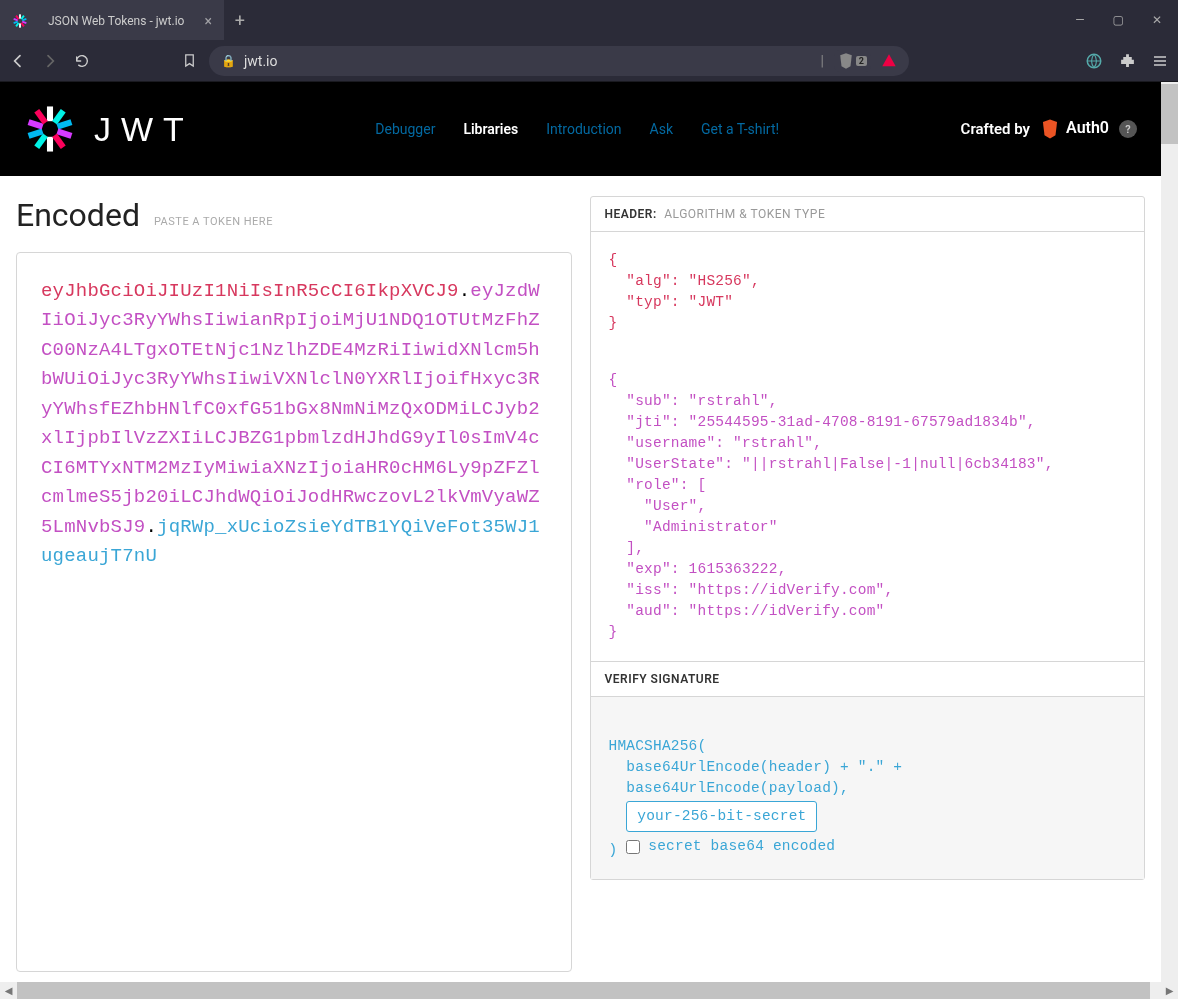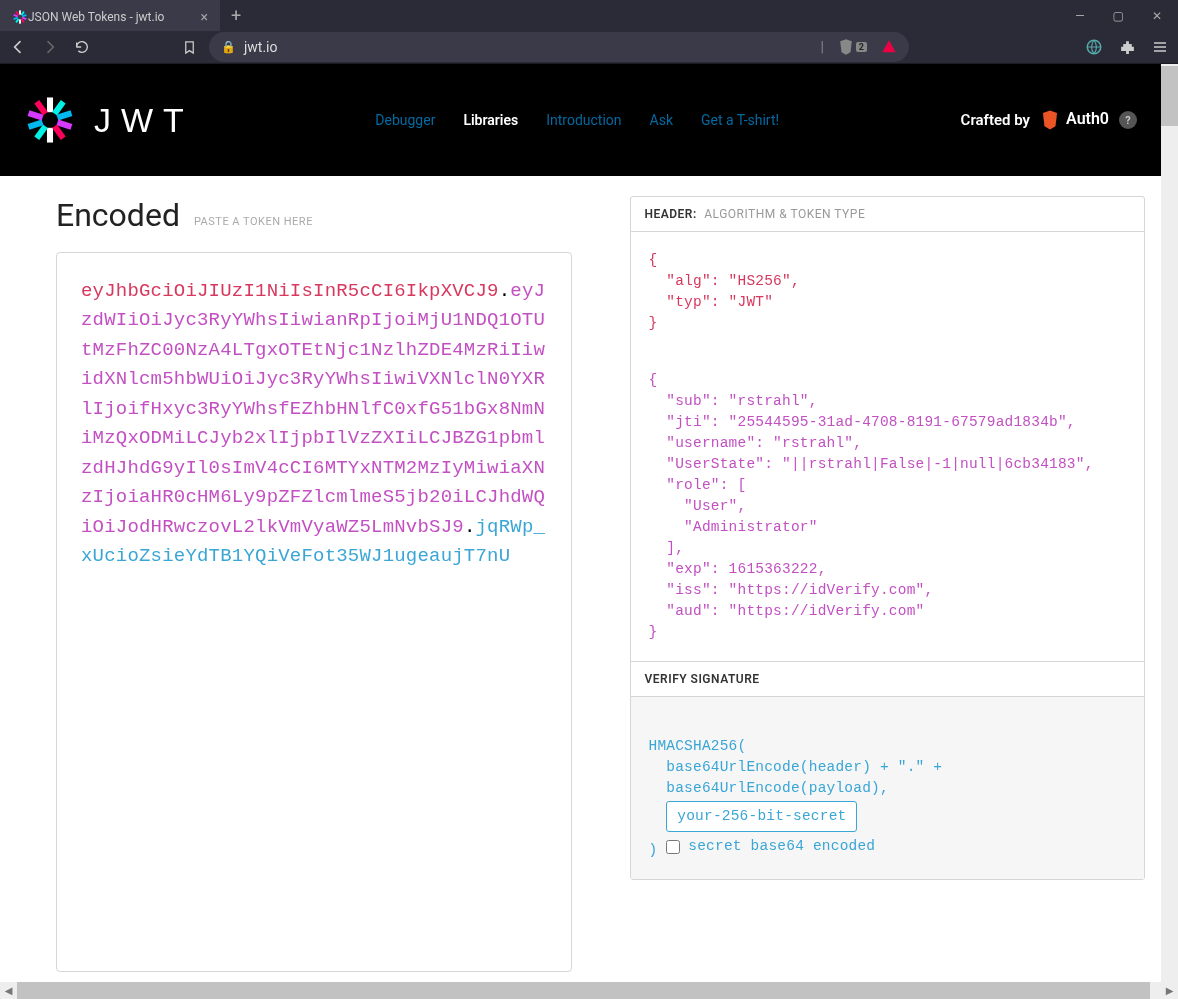--- a/index.html
+++ b/index.html
@@ -21,21 +21,21 @@
     background: #2b2b38;
     height: 40px;
     display: flex;
     align-items: stretch;
     color: #ccc;
   }
   .tab {
     background: #3a3a48;
     display: flex;
     align-items: center;
-    gap: 0;
+    gap: 20px;
     padding: 0 12px;
     min-width: 220px;
     font-size: 12px;
     border-top: 2px solid transparent;
   }
   .tab .favicon { width: 16px; height: 16px; }
   .tab .close { margin-left: auto; opacity: 0.7; font-size: 14px; }
   .newtab {
     display: flex;
     align-items: center;
@@ -130,21 +130,21 @@
   }
   .hscroll-arrow { width:17px; text-align:center; color:#777; font-size:10px;}
   .hscroll-track { flex:1; background:#eee; height:100%; position:relative;}
   .hscroll-thumb {
     position:absolute; left:0; top:0; height:100%;
     width: 99%; background:#c2c2c2;
   }
   
   .site-header {
     background: #000;
-    height: 112px;
+    height: 94px;
     display: flex;
     align-items: center;
     padding: 0 24px;
     color: #fff;
   }
   .logo-block { display:flex; align-items:center; gap:18px; }
   .logo-star { width:52px; height:52px; }
   .logo-text { font-size:34px; letter-spacing:10px; font-weight:300; font-family: "Segoe UI", sans-serif;}
   .nav {
     margin: 0 auto;
@@ -166,21 +166,21 @@
     width:18px; height:18px; border-radius:50%;
     background:#555; color:#ccc; font-size:11px;
     display:flex; align-items:center; justify-content:center;
   }
   
   .content {
     padding: 20px 16px 10px 16px;
     display: flex;
     gap: 18px;
   }
-  .col { flex: 1; min-width: 0; margin-left: 40px; }
+  .col { flex: 1; min-width: 0; }
   .col-title {
     display:flex; align-items:flex-end; gap:14px; margin-bottom: 18px;
   }
   .col-title h2 {
     font-size: 32px;
     font-weight: 400;
     color: #222;
   }
   .col-title .hint {
     font-size: 11px;

